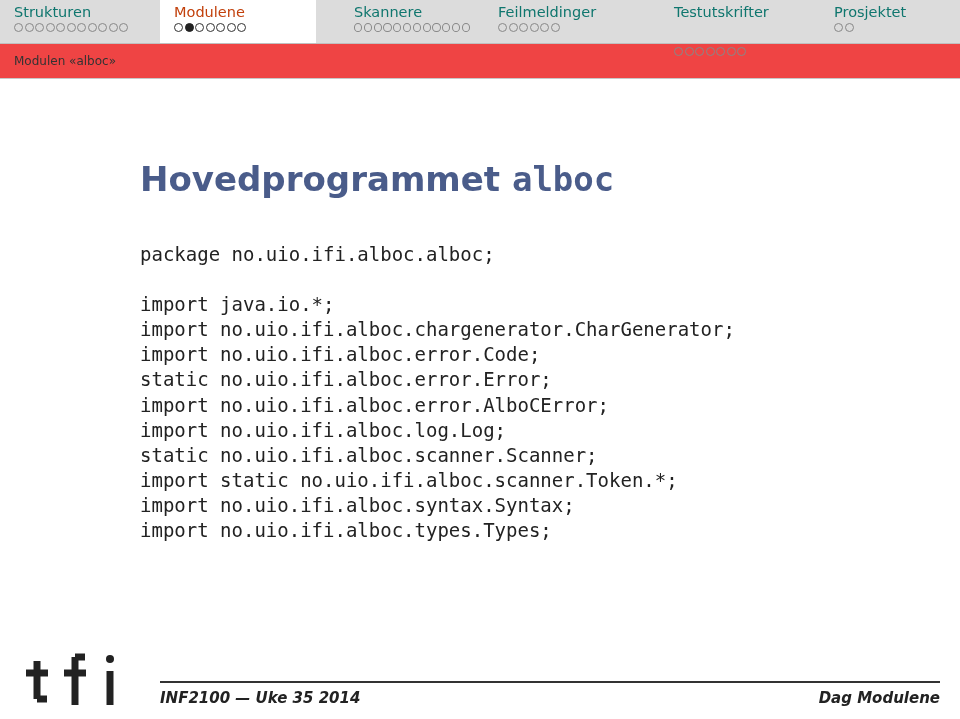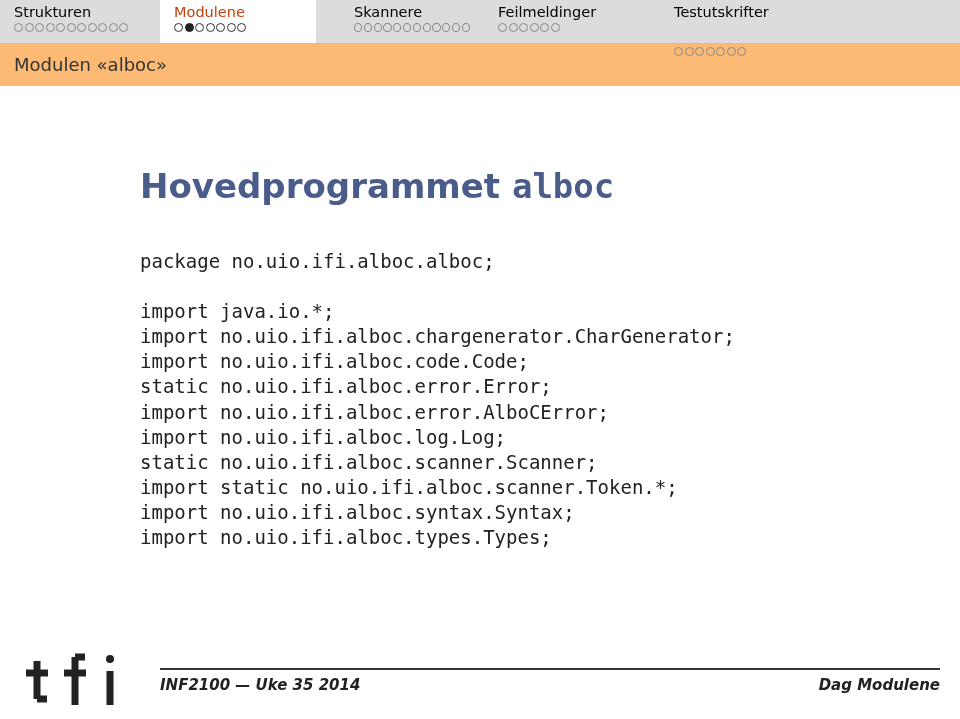--- a/index.html
+++ b/index.html
@@ -11,21 +11,21 @@
     background: #dcdcdc;
     height: 44px;
     border-bottom: 1px solid #c0c0c0;
   }
   .topnav .tab {
     flex: 0 0 auto;
     padding: 3px 14px 0 14px;
     display: flex;
     flex-direction: column;
     justify-content: flex-start;
-    color: #000000;
+    color: #0f766e;
     font-size: 14.5px;
     position: relative;
   }
   .topnav .tab.active {
     background: #fff;
     color: #c2410c;
   }
   .topnav .tab .label { line-height: 18px; margin-bottom: 2px; }
   .dots { display: flex; gap: 1.5px; }
   .dot {
@@ -40,22 +40,22 @@
   
   .tab[data-idx="0"] { width: 160px; }
   .tab[data-idx="1"] { width: 156px; }
   .tab[data-idx="2"] { width: 168px; padding-left: 38px; }
   .tab[data-idx="3"] { width: 176px; }
   .tab[data-idx="4"] { width: 160px; gap: 24px; }
   .tab[data-idx="5"] { width: 140px; }
 
   
   .subheader {
-    background: #fdba74;
-    font-size: 18px;
+    background: #ef4444;
+    font-size: 12px;
     color: #333;
     padding: 10px 14px;
     border-bottom: 1px solid #c8c8c8;
   }
 
   
   .content {
     padding: 80px 0 0 140px;
   }
   .title {
@@ -90,21 +90,21 @@
   .footline {
     flex: 1 1 auto;
     border-top: 2px solid #333;
     padding-top: 6px;
     display: flex;
     justify-content: space-between;
     font-size: 15px;
     font-weight: bold;
     font-style: italic;
     color: #222;
-    margin-bottom:15px;
+    margin-bottom:2px;
     gap:8px;
   }
 </style>
 </head>
 <body>
 
 <div class="topnav" id="topnav">
     <div class="tab" data-idx="0">
       <div class="label">Strukturen</div>
       <div class="dots">
@@ -166,34 +166,41 @@
       <div class="dots">
         <div class="dot"></div>
         <div class="dot"></div>
         <div class="dot"></div>
         <div class="dot"></div>
         <div class="dot"></div>
         <div class="dot"></div>
         <div class="dot"></div>
       </div>
     </div>
+    <div class="tab" data-idx="5">
+      <div class="label">Prosjektet</div>
+      <div class="dots">
+        <div class="dot"></div>
+        <div class="dot"></div>
+      </div>
+    </div>
   </div>
 
 <div class="subheader">Modulen «alboc»</div>
 
 <div class="content">
   <div class="title">
     <span>Hovedprogrammet </span><span class="mono">alboc</span>
   </div>
   <div class="codeblock">
 <span>package no.uio.ifi.alboc.alboc;</span>
 
 <span>import java.io.*;</span>
 <span>import no.uio.ifi.alboc.chargenerator.CharGenerator;</span>
-<span>import no.uio.ifi.alboc.code.Code;</span>
+<span>import no.uio.ifi.alboc.error.Code;</span>
 <span>static no.uio.ifi.alboc.error.Error;</span>
 <span>import no.uio.ifi.alboc.error.AlboCError;</span>
 <span>import no.uio.ifi.alboc.log.Log;</span>
 <span>static no.uio.ifi.alboc.scanner.Scanner;</span>
 <span>import static no.uio.ifi.alboc.scanner.Token.*;</span>
 <span>import no.uio.ifi.alboc.syntax.Syntax;</span>
 <span>import no.uio.ifi.alboc.types.Types;</span></div>
 </div>
 
 <div class="footer">

